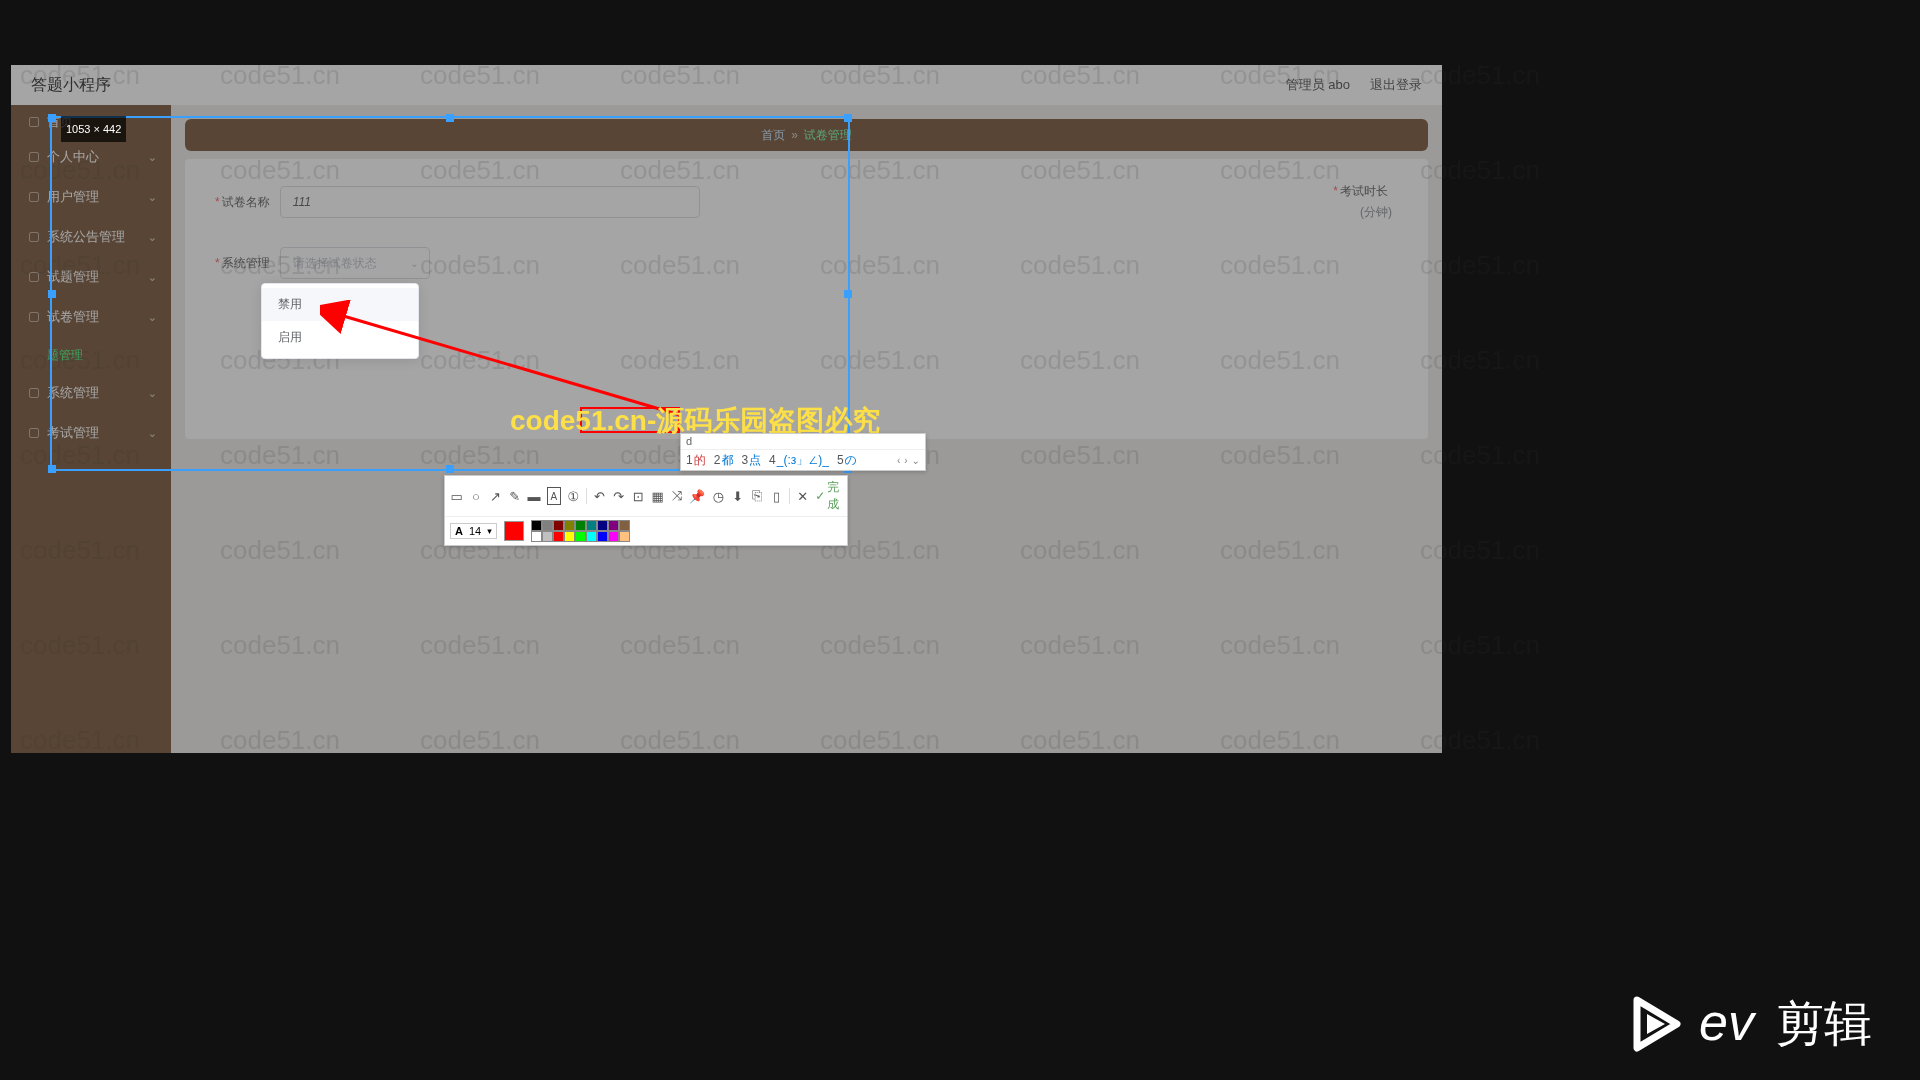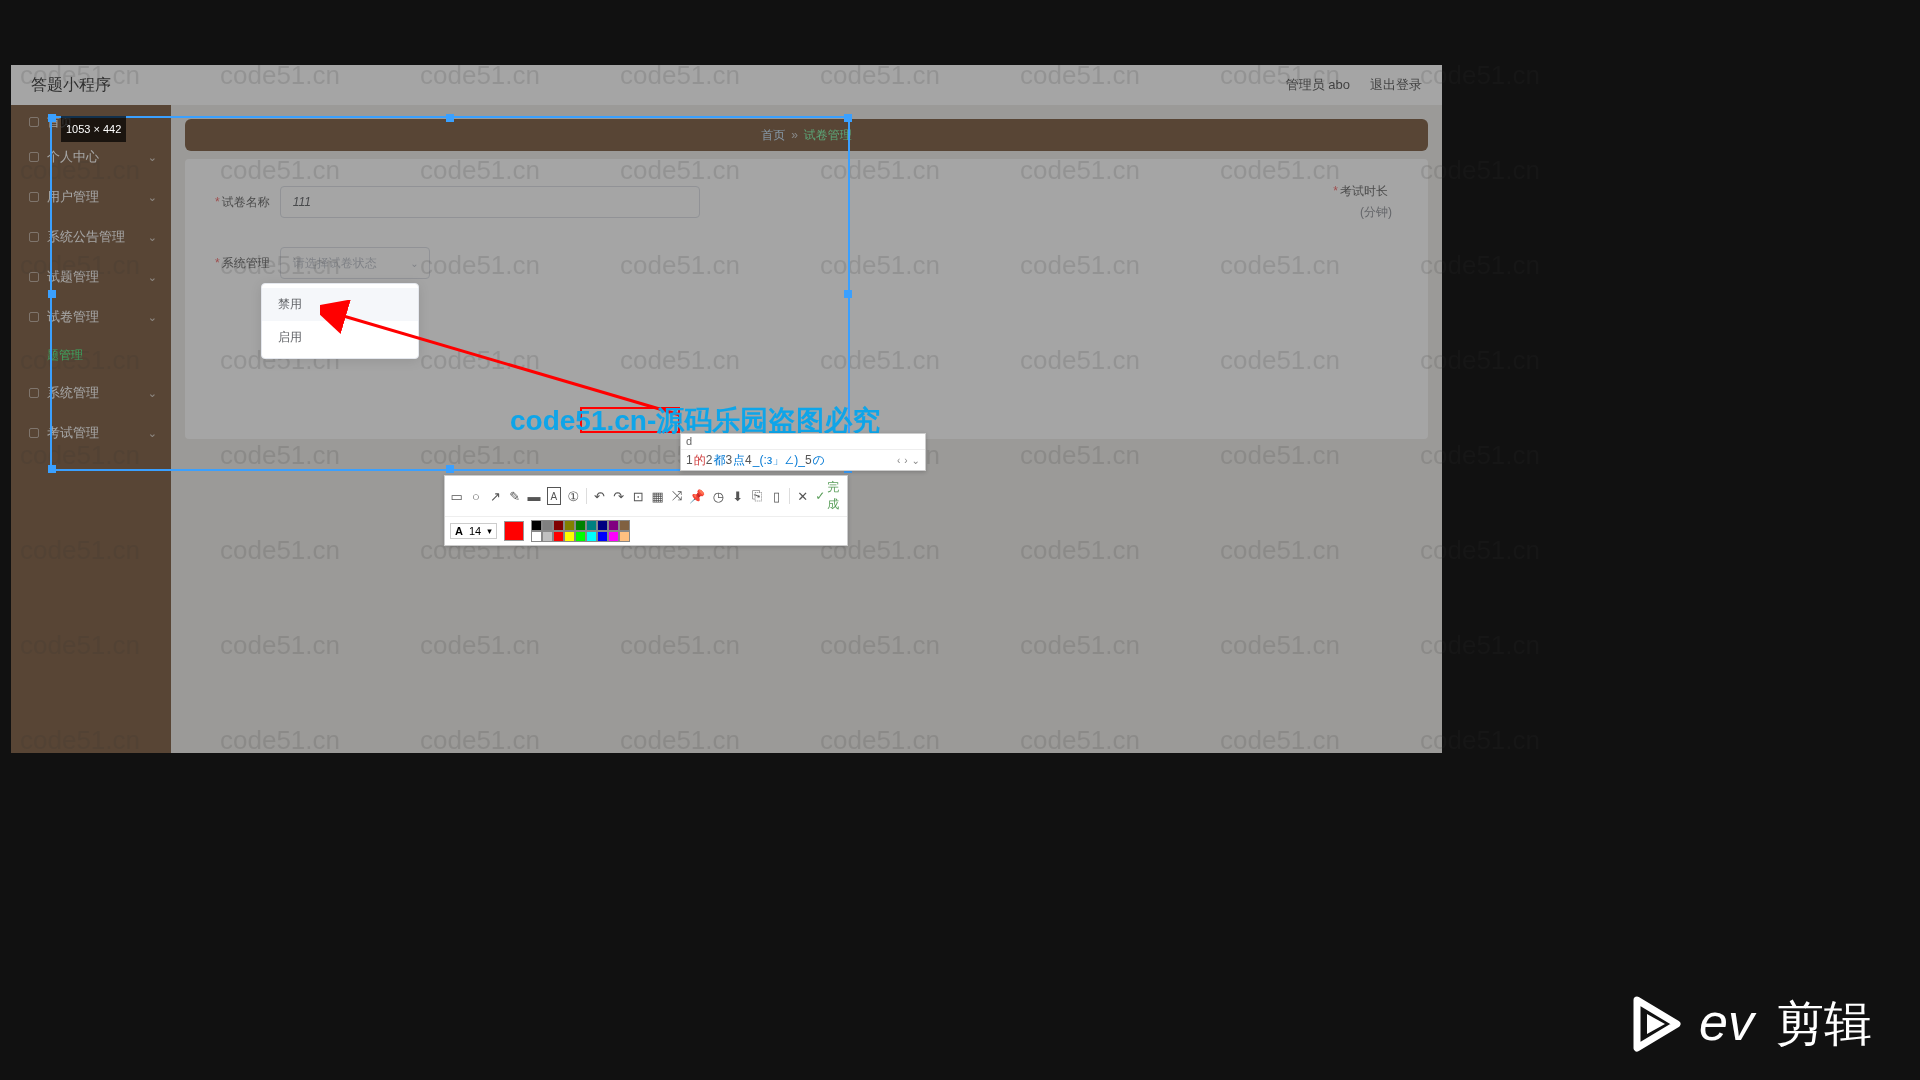--- a/index.html
+++ b/index.html
@@ -55,28 +55,28 @@
 .handle.bl { bottom: -4px; left: -4px; }
 .handle.br { bottom: -4px; right: -4px; }
 .handle.tm { top: -4px; left: 50%; margin-left: -4px; }
 .handle.bm { bottom: -4px; left: 50%; margin-left: -4px; }
 .handle.ml { top: 50%; left: -4px; margin-top: -4px; }
 .handle.mr { top: 50%; right: -4px; margin-top: -4px; }
 .size-label { position: absolute; top: -2px; left: 9px; background: rgba(0,0,0,0.7); color: #fff; font-size: 11px; padding: 7px 5px; }
 
 
 .annotation-layer { position: absolute; inset: 0; pointer-events: none; z-index: 60; }
-.anno-text { position: absolute; top: 402px; left: 510px; font-size: 28px; font-weight: bold; color: #0ea5e9; white-space: nowrap; }
+.anno-text { position: absolute; top: 402px; left: 510px; font-size: 28px; font-weight: bold; color: #fde047; white-space: nowrap; }
 .anno-box { position: absolute; top: 407px; left: 580px; width: 100px; height: 26px; border: 2px solid #ff0000; }
 .arrow-svg { position: absolute; top: 300px; left: 320px; width: 380px; height: 130px; }
 
 
 .ime-bar { position: absolute; top: 433px; left: 680px; width: 246px; height: 38px; background: #fff; border: 1px solid #ccc; font-size: 12px; z-index: 70; box-shadow: 0 1px 4px rgba(0,0,0,0.2); }
 .ime-input-row { height: 16px; padding: 1px 5px; font-size: 11px; color: #666; border-bottom: 1px solid #eee; }
-.ime-cand-row { display: flex; align-items: center; height: 21px; padding: 0 5px; }
+.ime-cand-row { display: flex; align-items: center; height: 21px; padding: 0 5px; gap: 8px; }
 .ime-cand { color: #0078d4; font-size: 12px; }
 .ime-cand .num { color: #555; margin-right: 1px; }
 .ime-cand.first .txt { color: #d04040; }
 .ime-nav { margin-left: auto; color: #888; display: flex; gap: 4px; font-size: 10px; }
 
 
 .anno-toolbar { position: absolute; top: 475px; left: 444px; width: 404px; background: #fff; border: 1px solid #ccc; z-index: 70; box-shadow: 0 1px 4px rgba(0,0,0,0.2); }
 .tool-row1 { display: flex; align-items: center; padding: 3px 5px; gap: 6px; border-bottom: 1px solid #eee; }
 .tool-btn { width: 18px; height: 18px; display: flex; align-items: center; justify-content: center; font-size: 13px; color: #555; cursor: pointer; }
 .tool-sep { width: 1px; height: 16px; background: #ddd; }

